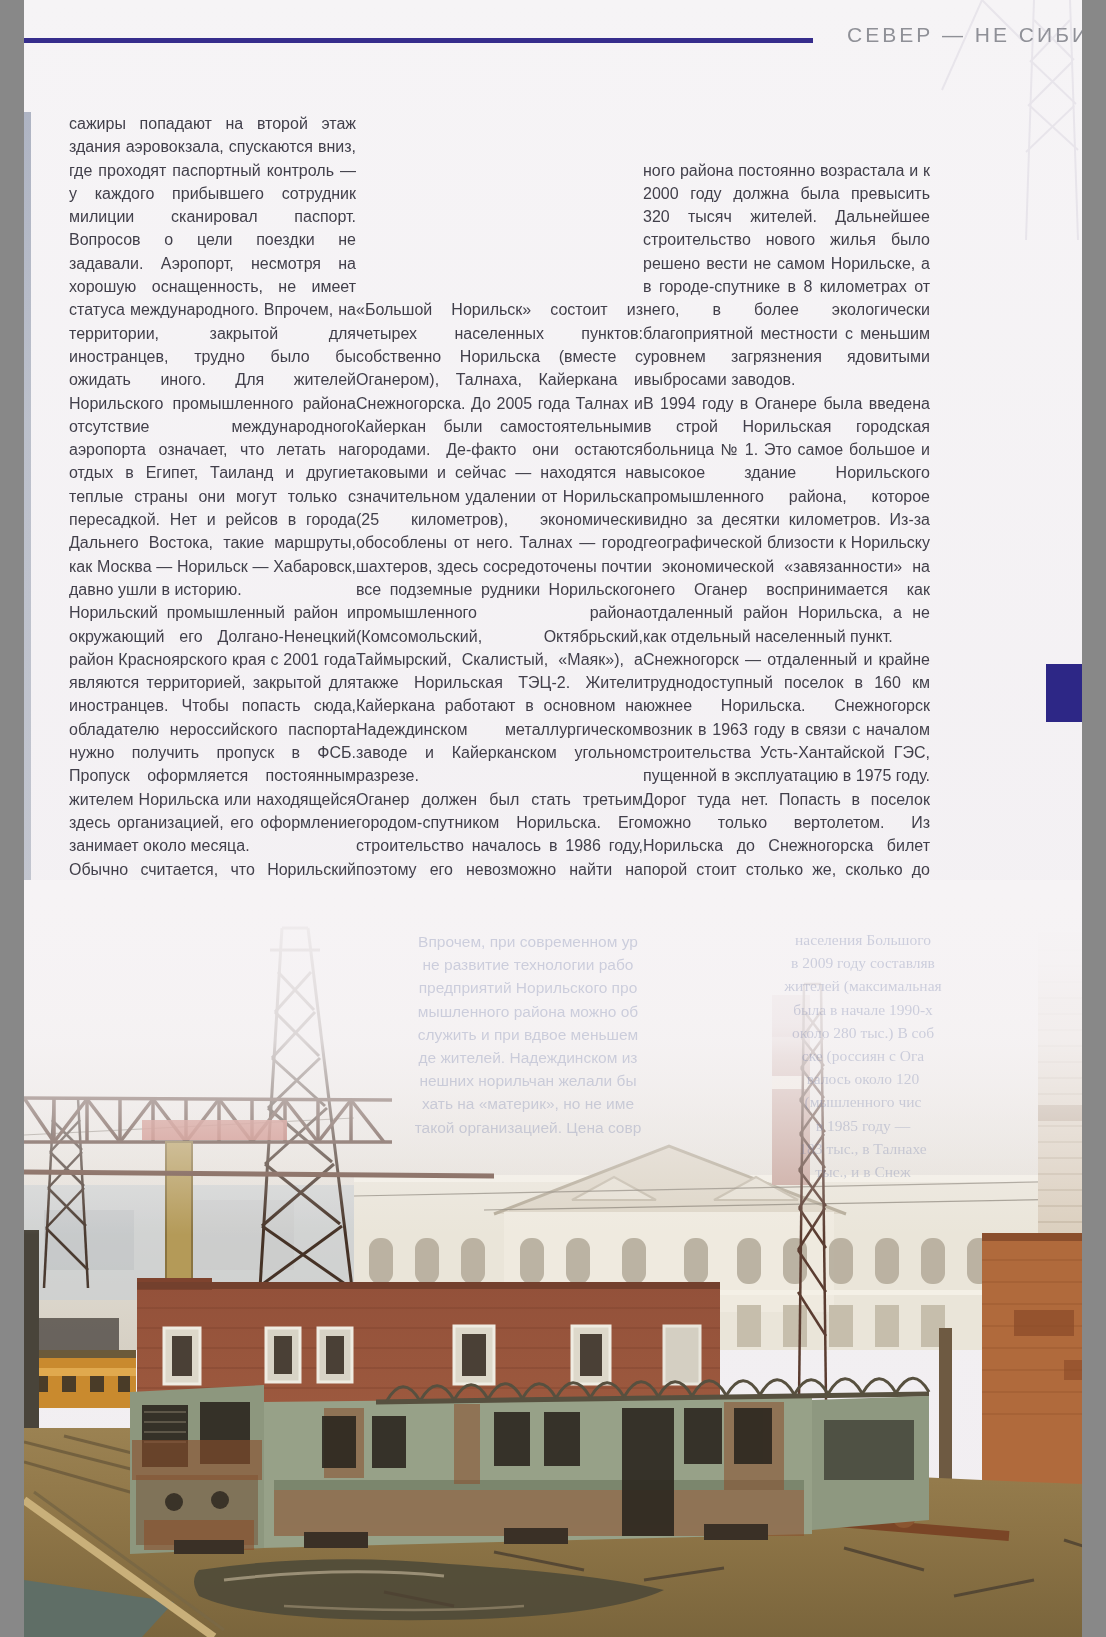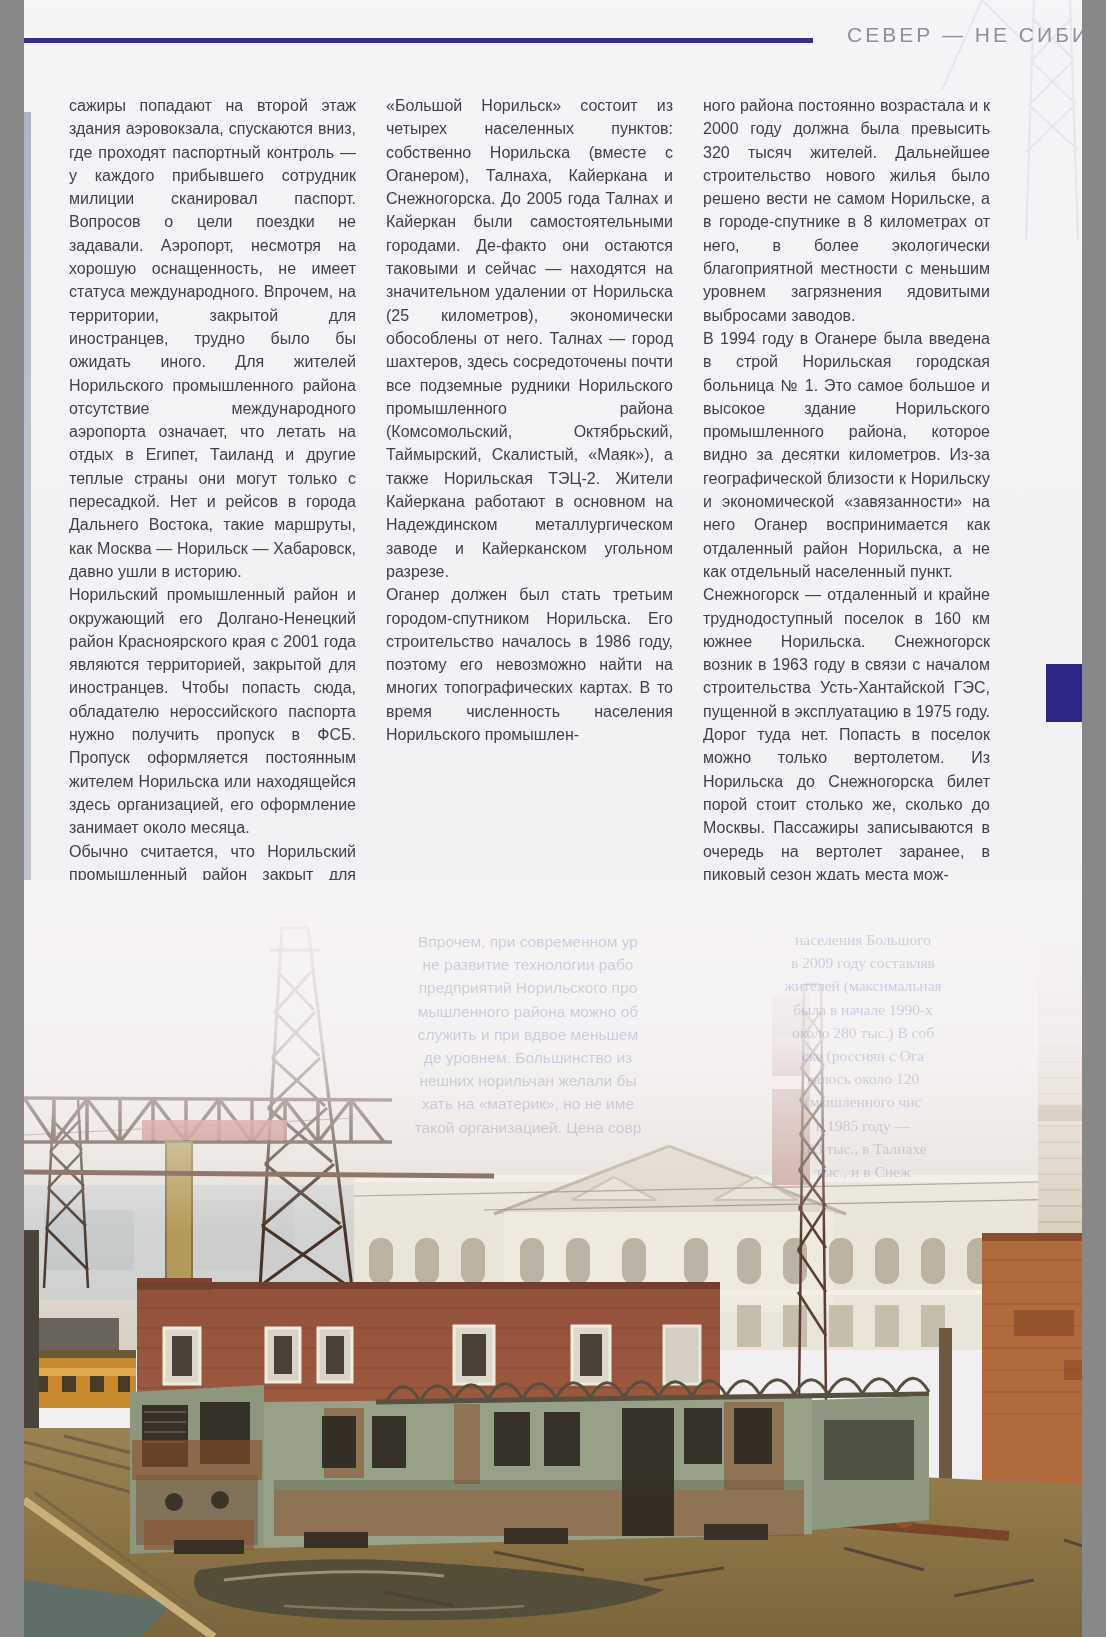--- a/index.html
+++ b/index.html
@@ -14,21 +14,21 @@
   .header-rule{position:absolute;left:0;top:38px;width:789px;height:5px;background:#362d8c;}
   .page-title{position:absolute;left:823px;top:23px;width:280px;
     font-size:21px;letter-spacing:3px;color:#8f9097;white-space:nowrap;}
   .rule-vertical{position:absolute;left:1077px;width:5px;background:#362d8c;}
   .rule-top{top:76px;height:588px;}
   .rule-bottom{top:722px;height:205px;}
   .page-badge{position:absolute;left:1022px;top:664px;width:84px;height:58px;
     background:#2d2786;color:#ffffff;display:flex;align-items:center;justify-content:flex-end;
     font-size:32px;font-weight:bold;letter-spacing:1px;}
   .watermark{position:absolute;right:0;top:0;opacity:.5;}
-  .columns{position:absolute;left:45px;top:94px;width:921px;display:flex;gap:30px;}
+  .columns{position:absolute;left:45px;top:112px;width:921px;display:flex;align-items:flex-end;}
   .col{width:287px;font-size:16px;line-height:23.3px;text-align:justify;
     color:#413f4a;hyphens:auto;}
   .col p{margin:0;padding:0;}
   .photo{position:absolute;left:0;top:880px;width:1106px;height:757px;}
   .photo svg{display:block;}
   .ghost{position:absolute;font-size:15.5px;line-height:23.2px;color:#6d79a6;
     opacity:.30;text-align:center;pointer-events:none;}
   .ghost div{white-space:nowrap;overflow:hidden;}
   .ghost-left{left:358px;top:50px;width:292px;}
   .ghost-right{left:684px;top:48px;width:310px;font-family:Liberation Serif, serif;}
@@ -448,21 +448,21 @@
 
       <rect x="0" y="0" width="1106" height="355" fill="url(#fade)"></rect>
     </svg>
 
     <div class="ghost ghost-left">
         <div>Впрочем, при современном ур</div>
         <div>не развитие технологии рабо</div>
         <div>предприятий Норильского про</div>
         <div>мышленного района можно об</div>
         <div>служить и при вдвое меньшем</div>
-        <div>де уровнем. Большинство из</div>
+        <div>де жителей. Надеждинском из</div>
         <div>нешних норильчан желали бы</div>
         <div>хать на «материк», но не име</div>
         <div>такой организацией. Цена совр</div>
       </div>
     <div class="ghost ghost-right">
         <div>населения Большого</div>
         <div>в 2009 году составляв</div>
         <div>жителей (максимальная</div>
         <div>была в начале 1990-х</div>
         <div>около 280 тыс.) В соб</div>

